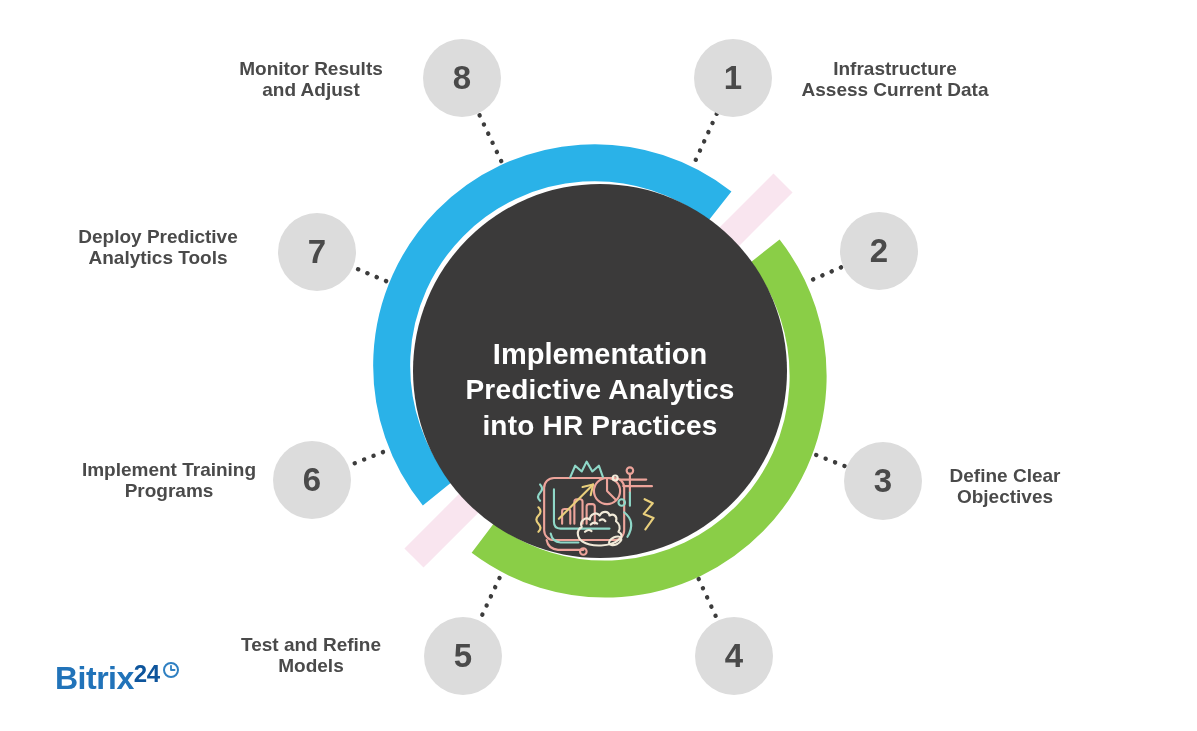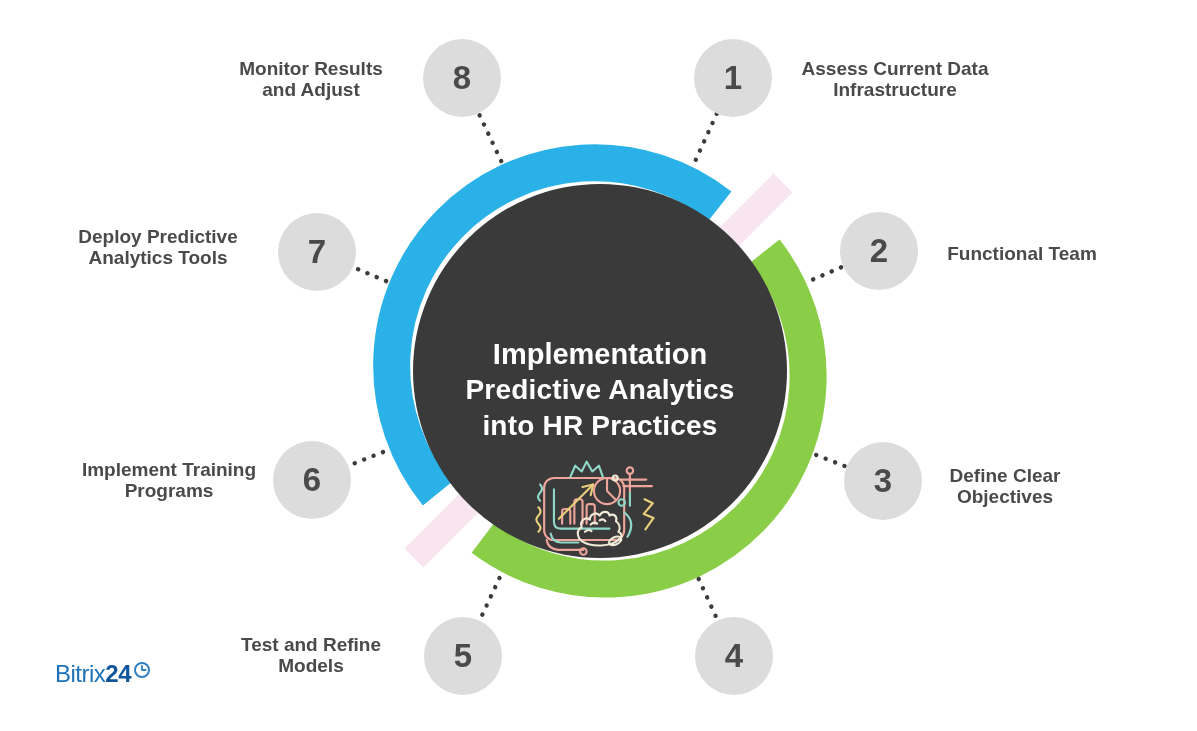--- a/index.html
+++ b/index.html
@@ -20,21 +20,21 @@
   .title-l2,.title-l3{display:block;font-size:28px;font-weight:700;letter-spacing:.2px;}
   .analytics-icon{margin-top:16px;}
   .badge{position:absolute;width:78px;height:78px;border-radius:50%;
          background:var(--badge_bg);transform:translate(-50%,-50%);
          display:flex;align-items:center;justify-content:center;}
   .badge span{font-size:33px;font-weight:700;color:var(--label_text);}
   .step-label{position:absolute;transform:translate(-50%,-50%);text-align:center;
               font-size:19px;font-weight:700;color:var(--label_text);line-height:21px;}
   .lbl-line{display:block;}
   .logo{position:absolute;left:55px;top:660px;display:flex;align-items:flex-start;}
-  .logo-part1{font-size:24px;font-weight:400;color:var(--logo_blue);letter-spacing:-0.5px;}
+  .logo-part1{font-size:32px;font-weight:700;color:var(--logo_blue);letter-spacing:-0.5px;}
   .logo-part2{font-size:24px;font-weight:700;color:var(--logo_dark_blue);letter-spacing:-0.5px;}
   .logo-clock{margin-left:2px;margin-top:1px;}
   
   .st-salmon{stroke:#eda49b;}
   .st-teal{stroke:#8fd8c8;}
   .st-yellow{stroke:#e9cf7c;}
   .st-cream{stroke:#f1ead9;}
   .icon-stroke{fill:none;stroke-width:2.6;stroke-linecap:round;stroke-linejoin:round;}
 </style>
 </head>
@@ -135,25 +135,24 @@
       <span>6</span>
     </div>
   <div class="badge" style="left:317px;top:252px">
       <span>7</span>
     </div>
   <div class="badge" style="left:462px;top:78px">
       <span>8</span>
     </div>
 
   <div class="step-label" style="left:895px;top:79px;width:230px">
+    <span class="lbl-line">Infrastructure</span>
     <span class="lbl-line">Assess Current Data</span>
-    <span class="lbl-line">Infrastructure</span>
   </div>
   <div class="step-label" style="left:1022px;top:253px;width:200px">
-    <span class="lbl-line">Functional Team</span>
   </div>
   <div class="step-label" style="left:1005px;top:486px;width:170px">
     <span class="lbl-line">Define Clear</span>
     <span class="lbl-line">Objectives</span>
   </div>
   <div class="step-label" style="left:311px;top:655px;width:190px">
     <span class="lbl-line">Test and Refine</span>
     <span class="lbl-line">Models</span>
   </div>
   <div class="step-label" style="left:169px;top:480px;width:225px">

